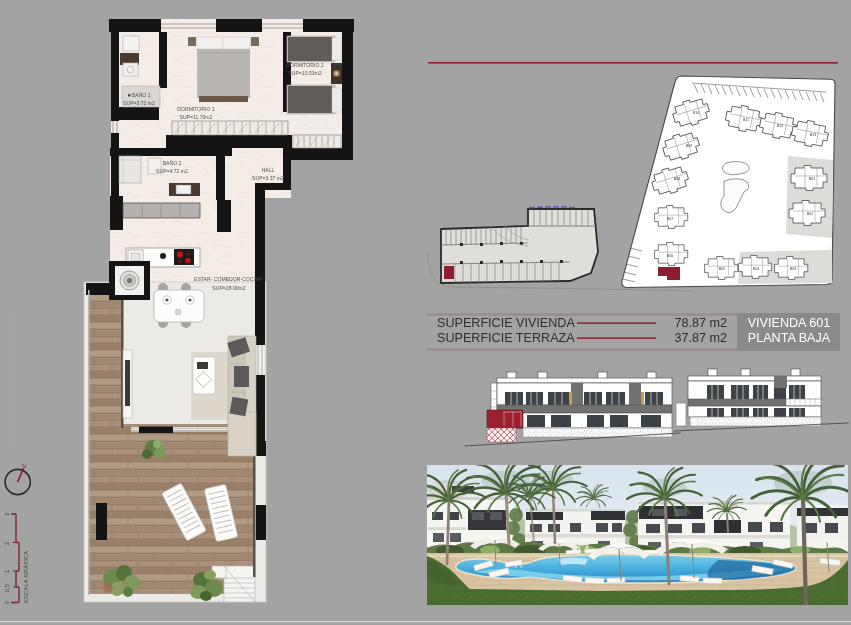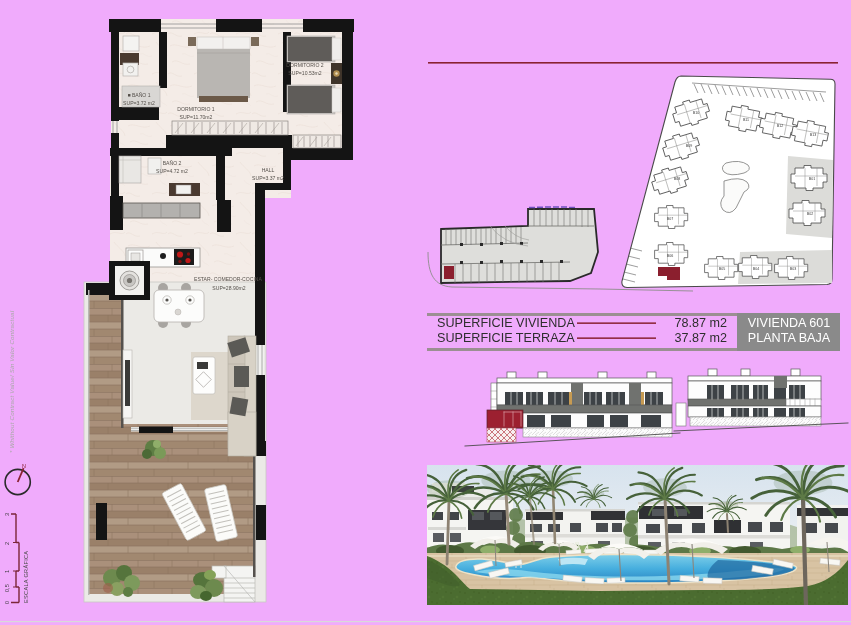--- a/index.html
+++ b/index.html
@@ -1,16 +1,16 @@
 <!DOCTYPE html>
 <html><head>
 <meta charset="utf-8">
 <style>
   html,body{margin:0;padding:0;background:#ffffff;}
-  #page{position:relative;width:851px;height:625px;overflow:hidden;background:#f0abfc;
+  #page{position:relative;width:851px;height:625px;overflow:hidden;background:#a3a3a3;
         font-family:"Liberation Sans", sans-serif;}
   svg text{font-family:"Liberation Sans", sans-serif;}
 </style>
 </head>
 <body>
 <div id="page">
 <svg width="851" height="625" viewBox="0 0 851 625" xmlns="http://www.w3.org/2000/svg">
 <defs>
   <pattern id="wood" width="60" height="28" patternUnits="userSpaceOnUse">
     <rect width="60" height="28" fill="#a58c76"></rect>

